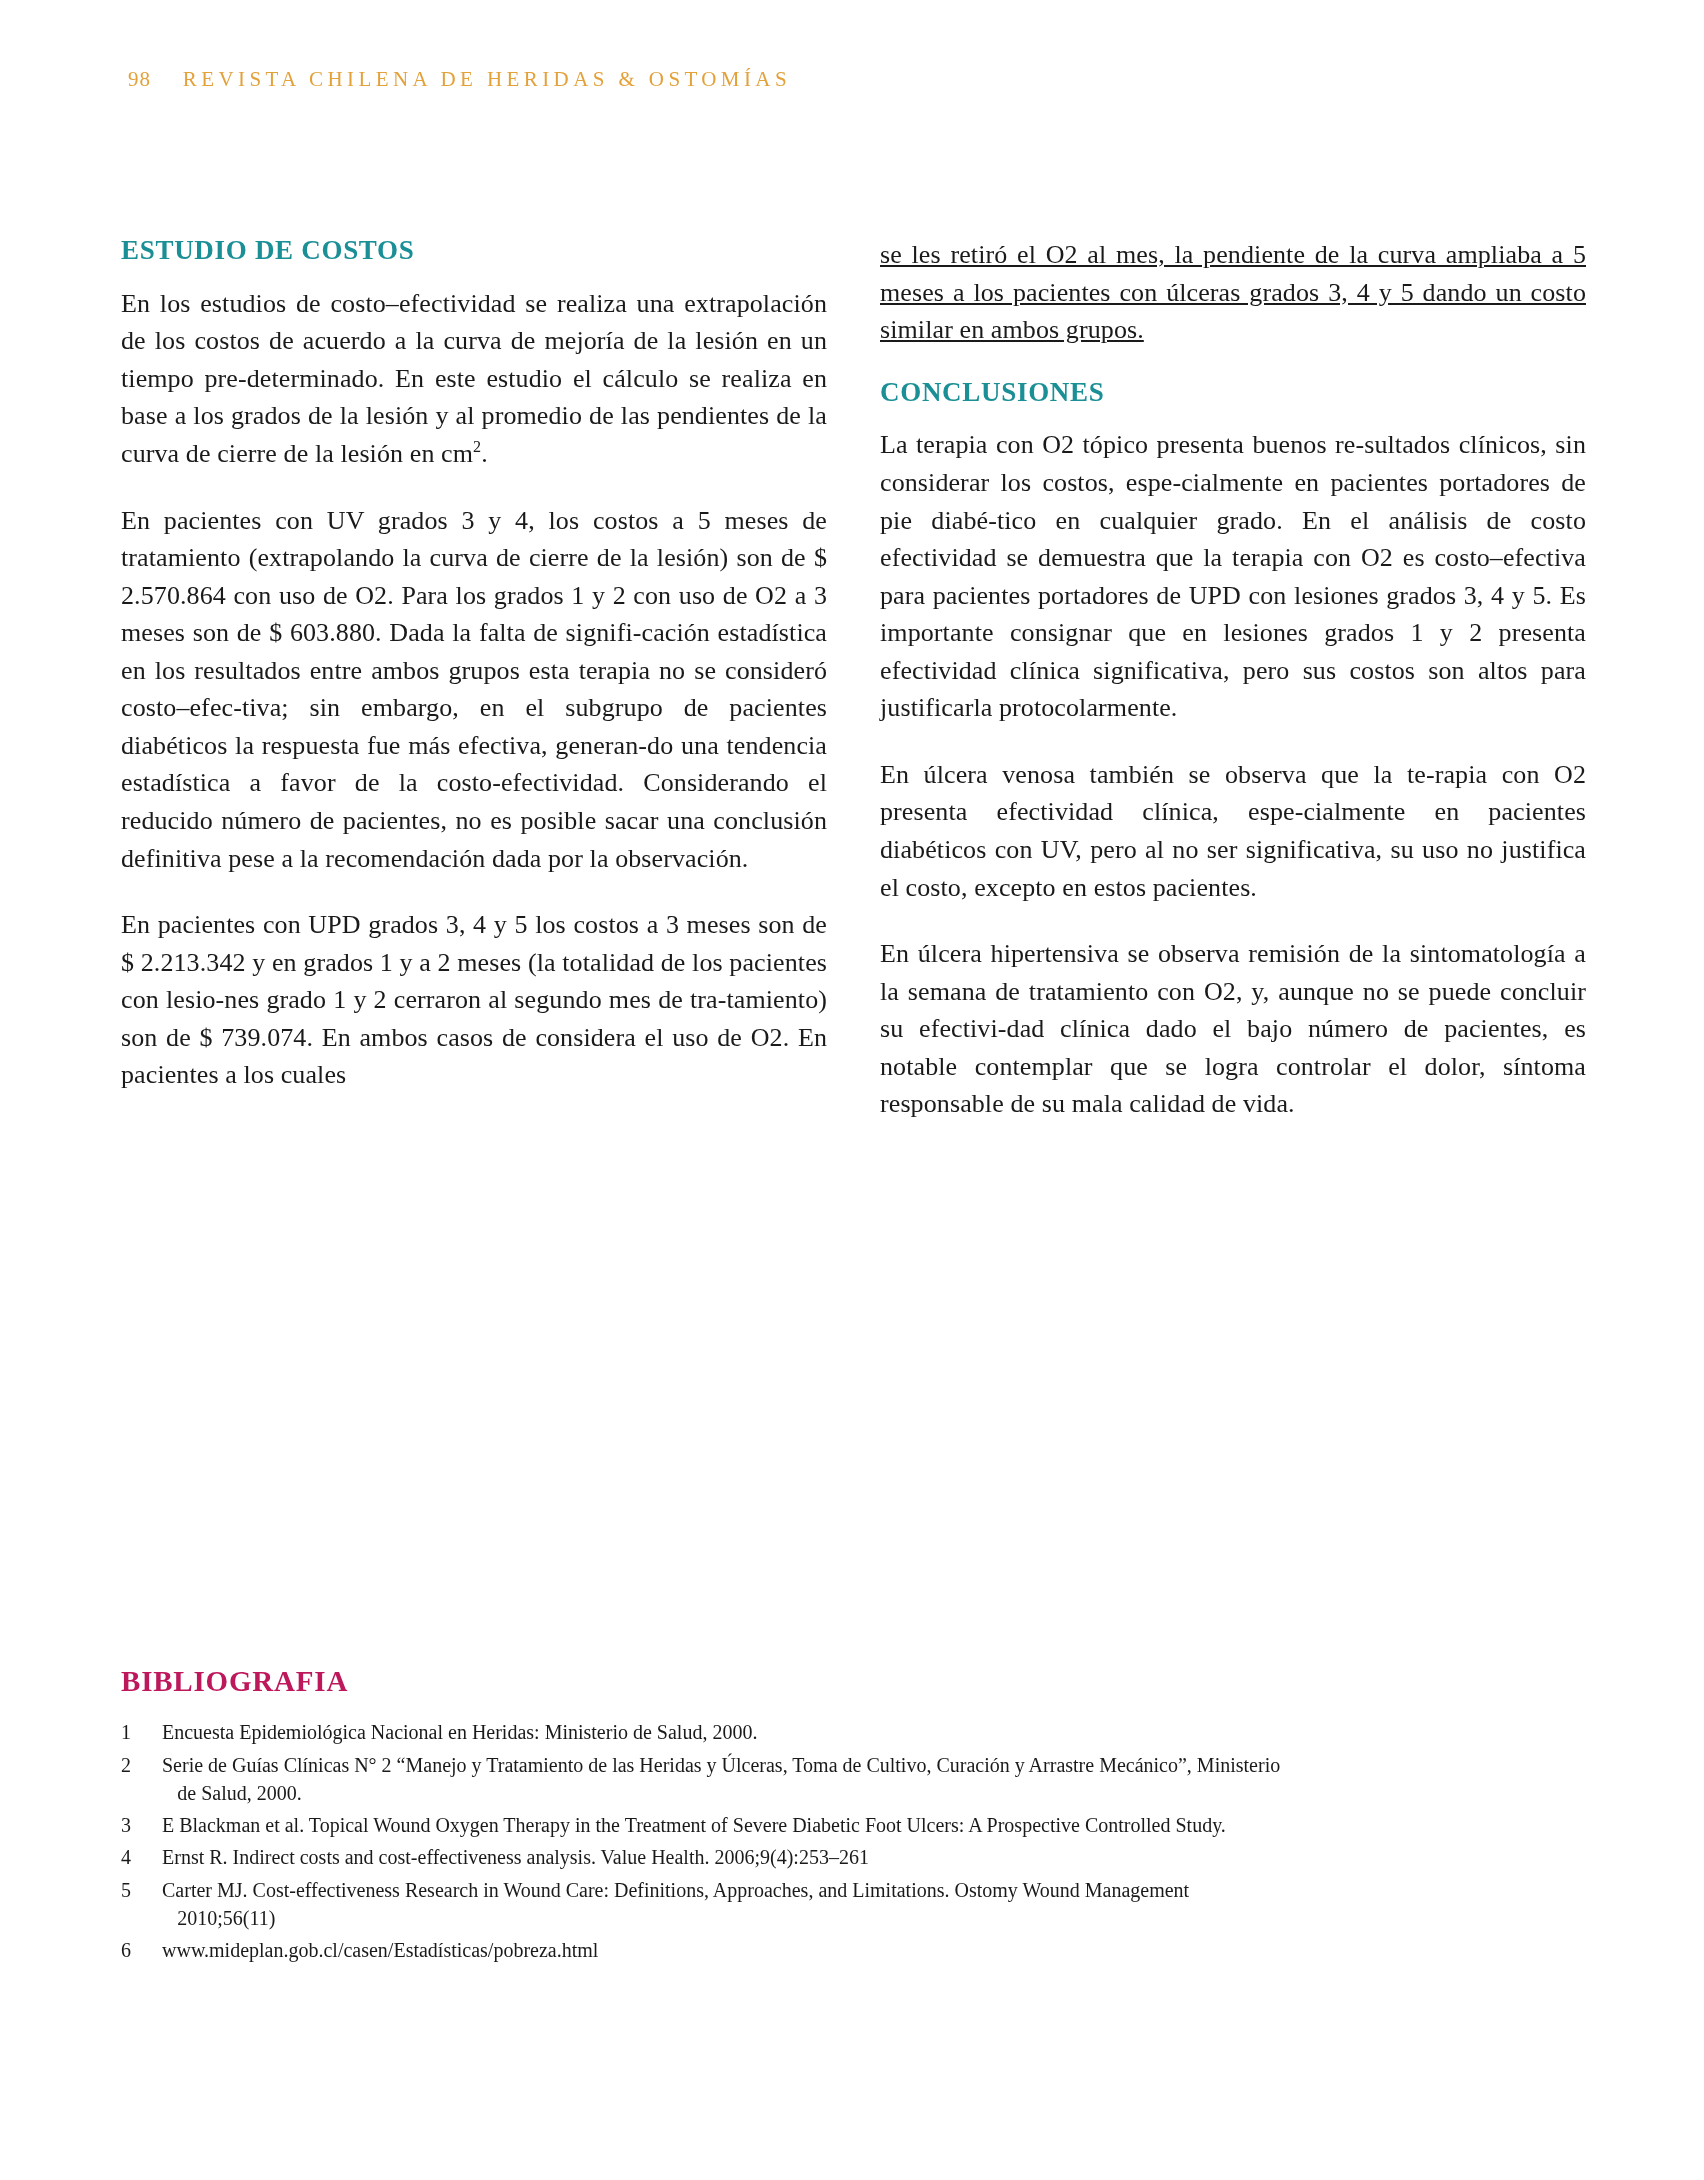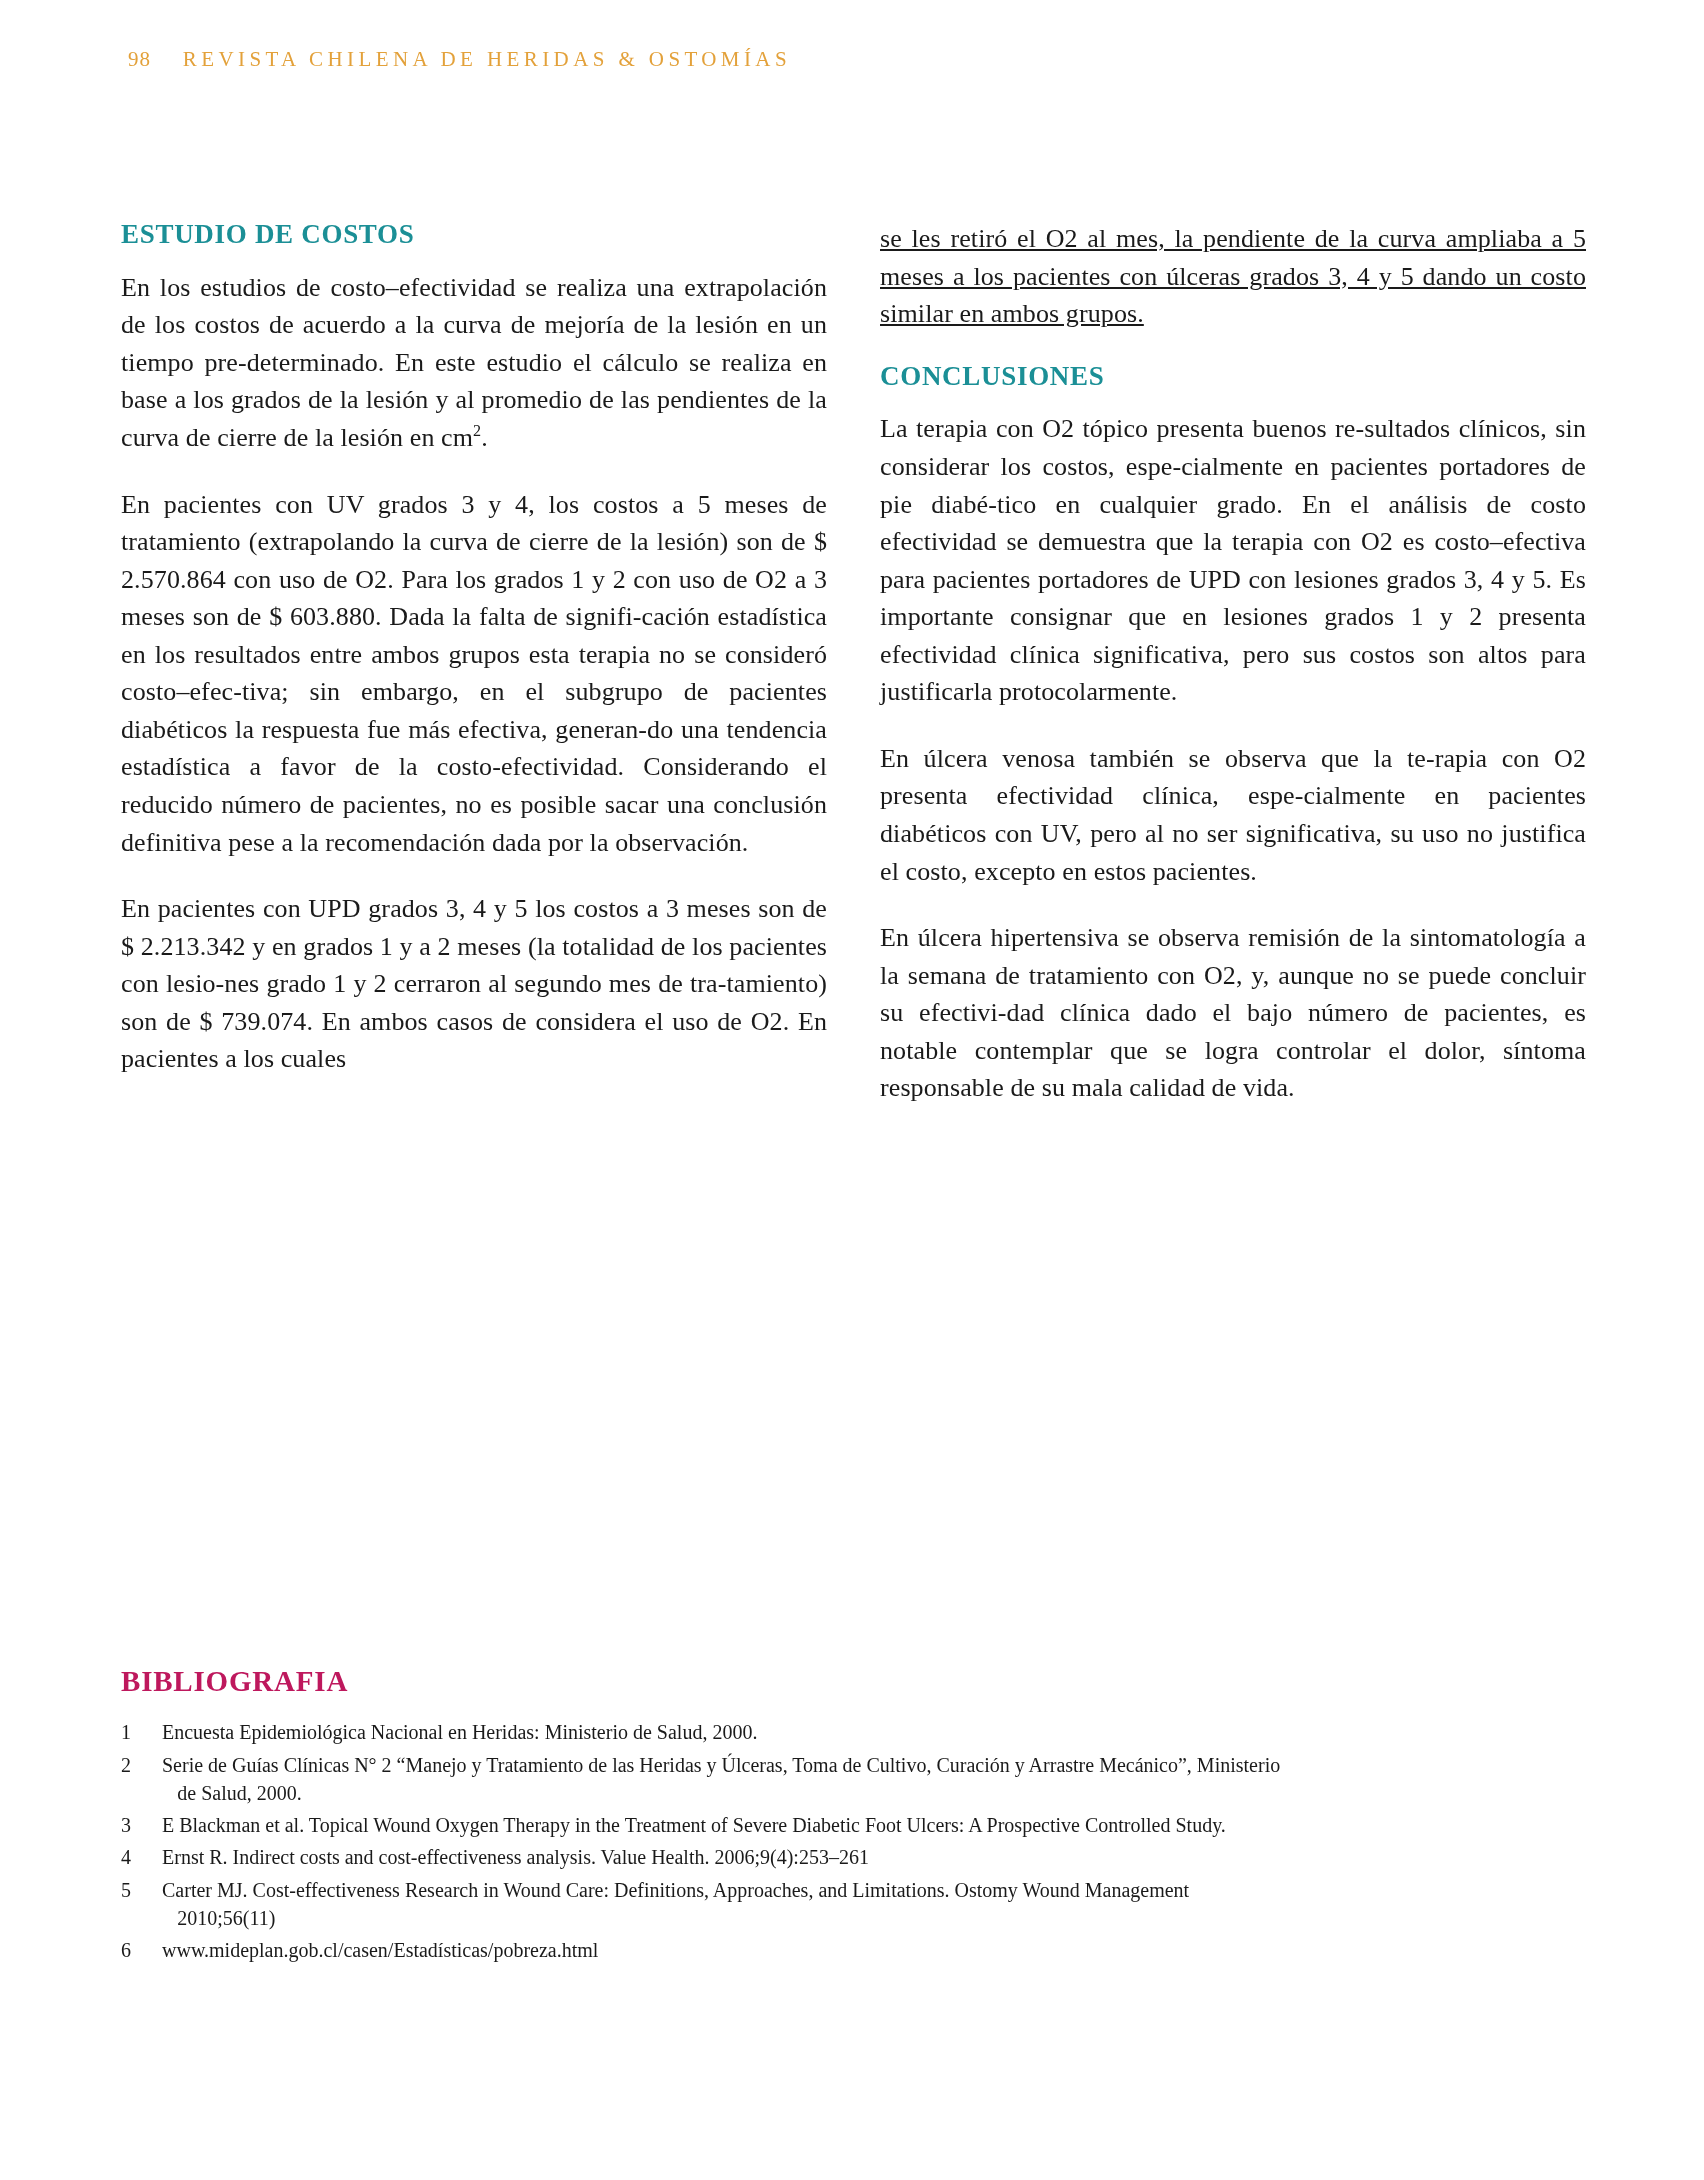--- a/index.html
+++ b/index.html
@@ -37,26 +37,27 @@
   }
   .running-head .folio {
     color: #e3a13a;
     letter-spacing: 0.9px;
     font-size: 21px;
   }
   .running-head .title {
     color: #e3a13a;
     letter-spacing: 4.4px;
     font-size: 21px;
+    margin-top: 20px;
   }
 
   
   .columns {
     position: absolute;
-    top: 220px;
+    top: 236px;
     left: 121px;
     width: 1465px;
     display: flex;
     gap: 53px;
   }
   .col {
     width: 706px;
   }
 
   h2.sec {

